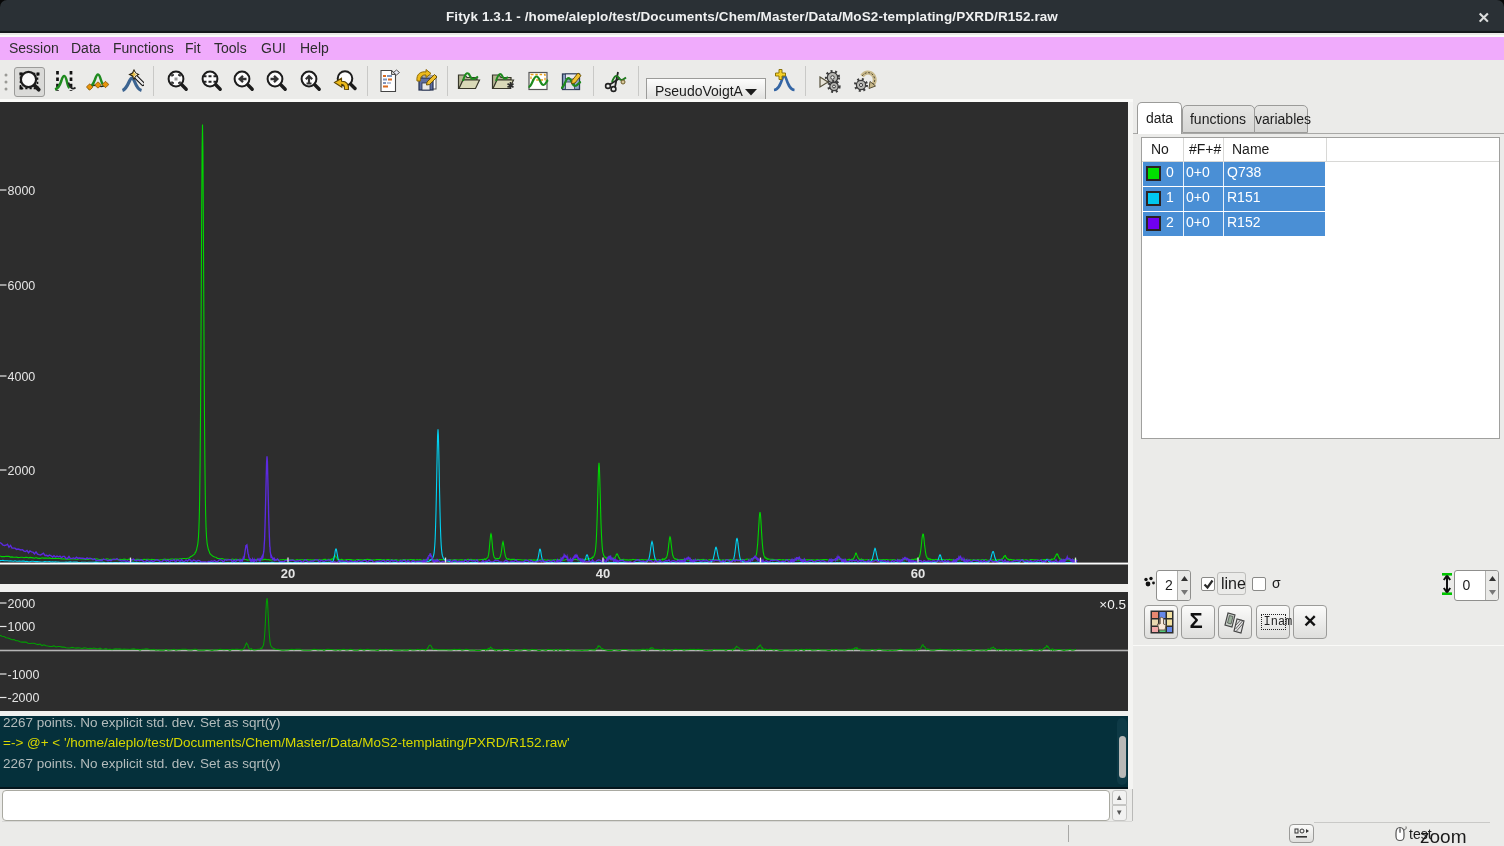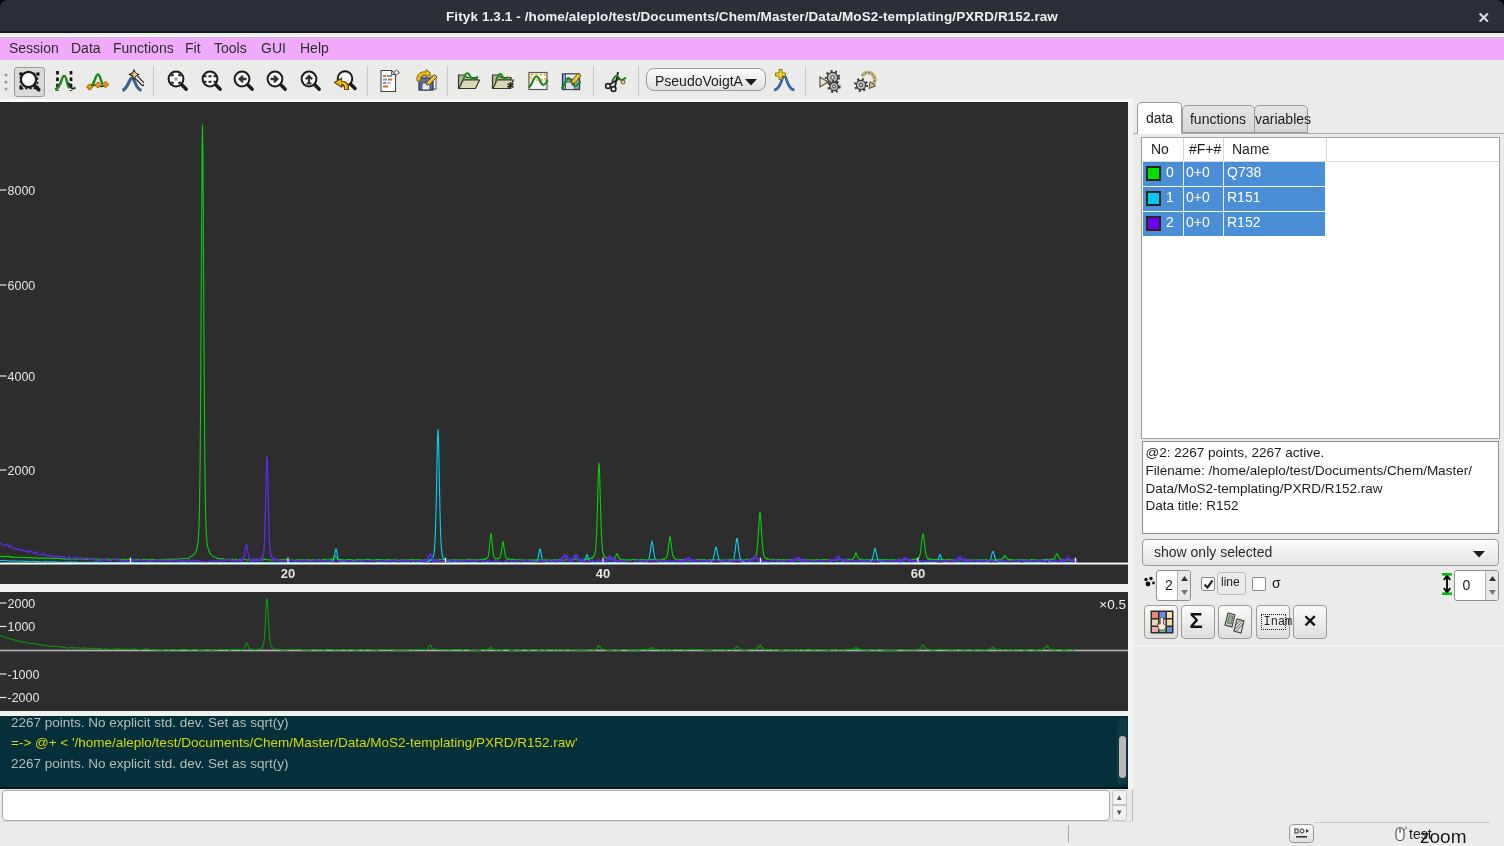--- a/index.html
+++ b/index.html
@@ -29,21 +29,21 @@
   #mainplot { left:0; top:102px; width:1133px; height:482px; background:#2d2d2d;
     border-right:5px solid #f4f4f2; }
   #sash1 { left:0; top:584px; width:1128px; height:8px; background:#f0f0ee; }
   #auxplot { left:0; top:592px; width:1133px; height:119px; background:#2d2d2d;
     border-right:5px solid #f4f4f2; }
   #sash2 { left:0; top:711px; width:1128px; height:5px; background:#f0f0ee; }
 
   
   #log { left:0; top:716px; width:1128px; height:73px; background:#05303b;
     color:#b4bcbc; font-size:13.5px; border-bottom:2px solid #04161d; }
-  .logline { position:absolute; left:3px; white-space:pre;margin-left:8px; }
+  .logline { position:absolute; left:3px; white-space:pre; }
   #logsb { right:1px; top:2px; width:10px; height:67px; background:#0e3a46; border-radius:5px; }
   #logthumb { left:1.5px; top:18px; width:7px; height:42px; background:#b9b9b7; border-radius:4px; }
 
   
   #inputrow { left:0; top:789px; width:1133px; height:33px; background:#ebebe9; }
   #inputfield { left:2px; top:0.5px; width:1108px; height:31px; background:#fff;
     border:1px solid #a9a9a1; border-radius:4px; }
   .spinbtn { position:absolute; left:1111.5px; width:15.5px; height:15.5px; background:#f2f2f1;
     border:1px solid #c5c5c3; font-size:8px; color:#555; text-align:center; line-height:14px; }
 
@@ -214,21 +214,21 @@
       <div class="tsep" style="left:593px;"></div>
       <svg class="ticon" style="left:604px;top:9px;" width="24" height="24" viewBox="0 0 24 24">
         <circle cx="4" cy="17" r="2.4" fill="none" stroke="#222" stroke-width="1.6"></circle>
         <circle cx="9.5" cy="20" r="2.4" fill="none" stroke="#222" stroke-width="1.6"></circle>
         <line x1="5.8" y1="15.6" x2="16" y2="9" stroke="#222" stroke-width="1.8"></line>
         <line x1="11" y1="18.2" x2="14" y2="3" stroke="#222" stroke-width="1.8"></line>
         <path d="M8,13 C10.5,6 13,5.5 15,9 C17,12.5 19,11 22,8.5" fill="none" stroke="#1d7a1d" stroke-width="1.9"></path>
         <circle cx="19" cy="13" r="2" fill="#d8c89a" stroke="#6d5c2a" stroke-width="1"></circle>
       </svg>
       <div class="tsep" style="left:638px;"></div>
-      <div class="abs" style="left:646px;top:8px;width:120px;height:23px;background:linear-gradient(#fdfdfd,#e0e0de);border:1px solid #9b9b99;border-radius:8px;">
+      <div class="abs" style="left:646px;top:18px;width:120px;height:23px;background:linear-gradient(#fdfdfd,#e0e0de);border:1px solid #9b9b99;border-radius:0;">
         <span class="abs" style="left:8px;top:4px;font-size:14px;color:#1c1c1c;">PseudoVoigtA</span>
         <svg class="abs" style="right:8px;top:9px;" width="12" height="8" viewBox="0 0 12 8">
           <path d="M0,1 L12,1 L6,7.5 Z" fill="#1c1c1c"></path>
         </svg>
       </div>
       <svg class="ticon" style="left:771.5px;top:9px;" width="24" height="24" viewBox="0 0 24 24">
         <path d="M2,21 C7,20.5 9,14 10.8,8.5 C11.7,5.8 12.8,5.8 13.7,8.5 C15.5,14 17.5,20.5 22.5,21" fill="none" stroke="#3465a4" stroke-width="2.6"></path>
         <path d="M7,0.5 h3 v3.5 h3.5 v3 h-3.5 v3.5 h-3 v-3.5 h-3.5 v-3 h3.5 Z" fill="#f6d229" stroke="#8d7409" stroke-width="1"></path>
       </svg>
       <div class="tsep" style="left:805px;"></div>
@@ -366,27 +366,20 @@
         </div>
         <div class="row" style="top:74px;">
           <div class="sw" style="background:#7000f0;"></div>
           <span class="abs" style="left:23px;top:2px;">2</span>
           <span class="abs" style="left:43px;top:2px;">0+0</span>
           <span class="abs" style="left:84px;top:2px;">R152</span>
           <div class="cline" style="left:39.5px;"></div>
           <div class="cline" style="left:79.5px;"></div>
         </div>
       </div>
-      <div id="infobox" class="abs">@2: 2267 points, 2267 active.<br>Filename: /home/aleplo/test/Documents/Chem/Master/<br>Data/MoS2-templating/PXRD/R152.raw<br>Data title: R152</div>
-      <div id="combo" class="abs">
-        <span class="abs" style="left:11px;top:4px;">show only selected</span>
-        <svg class="abs" style="right:13px;top:10px;" width="12" height="8" viewBox="0 0 12 8">
-          <path d="M0,1 L12,1 L6,7.5 Z" fill="#1c1c1c"></path>
-        </svg>
-      </div>
       <svg class="abs" style="left:10px;top:474px;" width="13" height="13" viewBox="0 0 13 13">
         <circle cx="3" cy="3.5" r="1.7" fill="#111"></circle>
         <circle cx="8" cy="2.5" r="1.7" fill="#111"></circle>
         <circle cx="5" cy="8" r="2.4" fill="#111"></circle>
         <circle cx="10.5" cy="7" r="1.4" fill="#111"></circle>
       </svg>
       <div class="spinbox" style="left:23px;top:468px;width:35px;height:31px;">
         <span class="abs" style="left:8px;top:6px;">2</span>
         <div class="abs" style="right:0;top:0;width:13px;height:15px;background:#e9e9e7;border-left:1px solid #b0b0ae;border-bottom:1px solid #b0b0ae;border-radius:0 3px 0 0;">
           <svg class="abs" style="left:3px;top:5px;" width="7" height="5" viewBox="0 0 7 5">
@@ -398,21 +391,21 @@
             <path d="M0,0 L7,0 L3.5,5 Z" fill="#777"></path>
           </svg>
         </div>
       </div>
       <div class="cb" style="left:68px;top:475px;">
         <svg class="abs" style="left:1px;top:1px;" width="11" height="11" viewBox="0 0 11 11">
           <path d="M1.5,5.5 L4.5,8.5 L9.5,1.5" fill="none" stroke="#2a2a2a" stroke-width="2.2"></path>
         </svg>
       </div>
       <div class="abs" style="left:84px;top:470px;width:29px;height:23px;border:1px solid #bdbdbb;border-radius:3px;"></div>
-      <span class="abs" style="left:88px;top:473px;font-size:12px;color:#1c1c1c;">line</span>
+      <span class="abs" style="left:88px;top:473px;font-size:16px;color:#1c1c1c;">line</span>
       <div class="cb" style="left:119px;top:475px;"></div>
       <span class="abs" style="left:139px;top:473px;font-size:14px;color:#1c1c1c;">σ</span>
       <svg class="abs" style="left:308px;top:471px;" width="12" height="22" viewBox="0 0 12 22">
         <rect x="1" y="0" width="10" height="2.6" fill="#00c400"></rect>
         <rect x="1" y="19.4" width="10" height="2.6" fill="#00c400"></rect>
         <path d="M6,2.5 V19.5 M6,2.5 L2.8,7 M6,2.5 L9.2,7 M6,19.5 L2.8,15 M6,19.5 L9.2,15" stroke="#111" stroke-width="2"></path>
       </svg>
       <div class="spinbox" style="left:320.5px;top:468px;width:45px;height:31px;">
         <span class="abs" style="left:8px;top:6px;">0</span>
         <div class="abs" style="right:0;top:0;width:13px;height:15px;background:#e9e9e7;border-left:1px solid #b0b0ae;border-bottom:1px solid #b0b0ae;border-radius:0 3px 0 0;">

